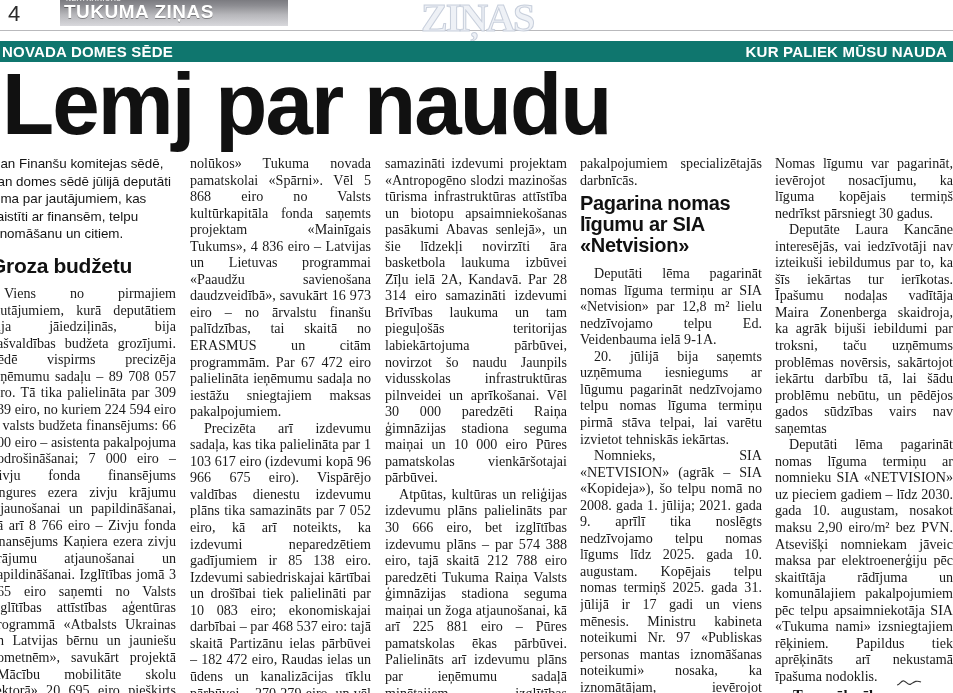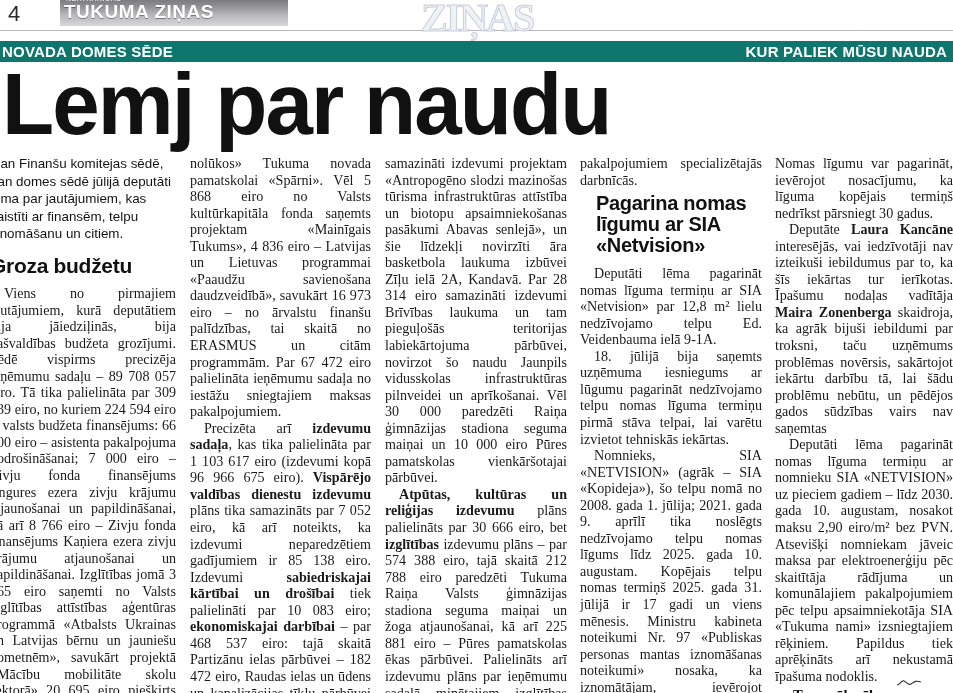--- a/index.html
+++ b/index.html
@@ -188,35 +188,35 @@
     letter-spacing: -0.3px;
     margin: 0 0 8px 0;
   }
   .subhead-mid {
     font-family: "Liberation Sans", sans-serif;
     font-size: 20px;
     line-height: 21px;
     font-weight: 700;
     color: #111111;
     letter-spacing: -0.3px;
-    margin: 5px 0 9px 16px;
+    margin: 5px 0 9px 0;
   }
   p.body {
     font-family: "Liberation Serif", serif;
     font-size: 14.1px;
     line-height: 16.55px;
     color: #1a1a1a;
     margin: 0;
     text-align: justify;
     text-indent: 14px;
     hyphens: auto;
     -webkit-hyphens: auto;
   }
   p.body.noindent { text-indent: 0; }
-  p.body b { font-weight: 700; }
+  p.body b { font-weight: 400; }
 
   
   .turpmak {
     font-family: "Liberation Serif", serif;
     font-size: 14.6px;
     font-weight: 700;
     color: #141414;
     margin: 2px 0 6px 18px;
   }
   .squiggle {
@@ -263,21 +263,21 @@
   </div>
 
   <div class="col col-3">
     <p class="body noindent"><span>samazināti izdevumi projektam «Antropogēno slodzi mazinošas tūrisma infrastruktūras attīstība un biotopu apsaimniekošanas pasākumi Abavas senlejā», un šie līdzekļi novirzīti āra basketbola laukuma izbūvei Zīļu ielā 2A, Kandavā. Par 28 314 eiro samazināti izdevumi Brīvības laukuma un tam pieguļošās teritorijas labiekārtojuma pārbūvei, novirzot šo naudu Jaunpils vidusskolas infrastruktūras pilnveidei un aprīkošanai. Vēl 30 000 paredzēti Raiņa ģimnāzijas stadiona seguma maiņai un 10 000 eiro Pūres pamatskolas vienkāršotajai pārbūvei.</span><span style="display: block; text-indent: 14px;"><b>Atpūtas, kultūras un reliģijas izdevumu</b><span> plāns palielināts par 30 666 eiro, bet </span><b>izglītības</b><span> izdevumu plāns – par 574 388 eiro, tajā skaitā 212 788 eiro paredzēti Tukuma Raiņa Valsts ģimnāzijas stadiona seguma maiņai un žoga atjaunošanai, kā arī 225 881 eiro – Pūres pamatskolas ēkas pārbūvei. Palielināts arī izdevumu plāns par ieņēmumu sadaļā minētajiem izglītības projektiem.</span></span></p>
   </div>
 
   <div class="col col-4">
     <p class="body noindent"><span>pakalpojumiem specializētajās darbnīcās.</span></p>
     <h2 class="subhead-mid">Pagarina nomas līgumu ar SIA «Netvision»</h2>
     <p class="body">Deputāti lēma pagarināt nomas līguma termiņu ar SIA «Netvision» par 12,8 m² lielu nedzīvojamo telpu Ed. Veidenbauma ielā 9-1A.</p>
-    <p class="body">18. jūlijā bija saņemts uzņēmuma iesniegums ar lūgumu pagarināt nedzīvojamo telpu nomas līguma termiņu pirmā stāva telpai, lai varētu izvietot tehniskās iekārtas.</p>
+    <p class="body">20. jūlijā bija saņemts uzņēmuma iesniegums ar lūgumu pagarināt nedzīvojamo telpu nomas līguma termiņu pirmā stāva telpai, lai varētu izvietot tehniskās iekārtas.</p>
     <p class="body"><span>Nomnieks, SIA «NETVISION» (agrāk – SIA «Kopideja»), šo telpu nomā no 2008. gada 1. jūlija; 2021. gada 9. aprīlī tika noslēgts nedzīvojamo telpu nomas līgums līdz 2025. gada 10. augustam. Kopējais telpu nomas termiņš 2025. gada 31. jūlijā ir 17 gadi un viens mēnesis. Ministru kabineta noteikumi Nr. 97 «Publiskas personas mantas iznomāšanas noteikumi» nosaka, ka iznomātājam, ievērojot sabiedrības intereses un lietderības apsvērumus, ir tiesības izlemt, vai pagarināt attiecīgā nomas līguma termiņu (nerīkojot izsoli) vai iznomāt nomas objektu citam nomniekam šajos noteikumos noteiktajā kārtībā. </span></p>
   </div>
 
   <div class="col col-5">
     <p class="body noindent"><span>Nomas līgumu var pagarināt, ievērojot nosacījumu, ka līguma kopējais termiņš nedrīkst pārsniegt 30 gadus.</span></p>
     <p class="body"><span><span>Deputāte </span><b>Laura Kancāne</b><span> interesējās, vai iedzīvotāji nav izteikuši iebildumus par to, ka šīs iekārtas tur ierīkotas. Īpašumu nodaļas vadītāja </span><b>Maira Zonenberga</b><span> skaidroja, ka agrāk bijuši iebildumi par troksni, taču uzņēmums problēmas novērsis, sakārtojot iekārtu darbību tā, lai šādu problēmu nebūtu, un pēdējos gados sūdzības vairs nav saņemtas</span></span></p>
     <p class="body"><span>Deputāti lēma pagarināt nomas līguma termiņu ar nomnieku SIA «NETVISION» uz pieciem gadiem – līdz 2030. gada 10. augustam, nosakot maksu 2,90 eiro/m² bez PVN. Atsevišķi nomniekam jāveic maksa par elektroenerģiju pēc skaitītāja rādījuma un komunālajiem pakalpojumiem pēc telpu apsaimniekotāja SIA «Tukuma nami» izsniegtajiem rēķiniem. Papildus tiek aprēķināts arī nekustamā īpašuma nodoklis.</span><span class="squiggle"><svg width="26" height="8" viewBox="0 0 26 8">
             <path d="M1 6 C4 6, 5 1, 8 2 C11 3, 12 7, 15 5 C18 3, 20 1, 25 3" fill="none" stroke="#333" stroke-width="1.1"></path>
           </svg></span></p>
     <p class="turpmak">Turpmāk vēl.</p>

